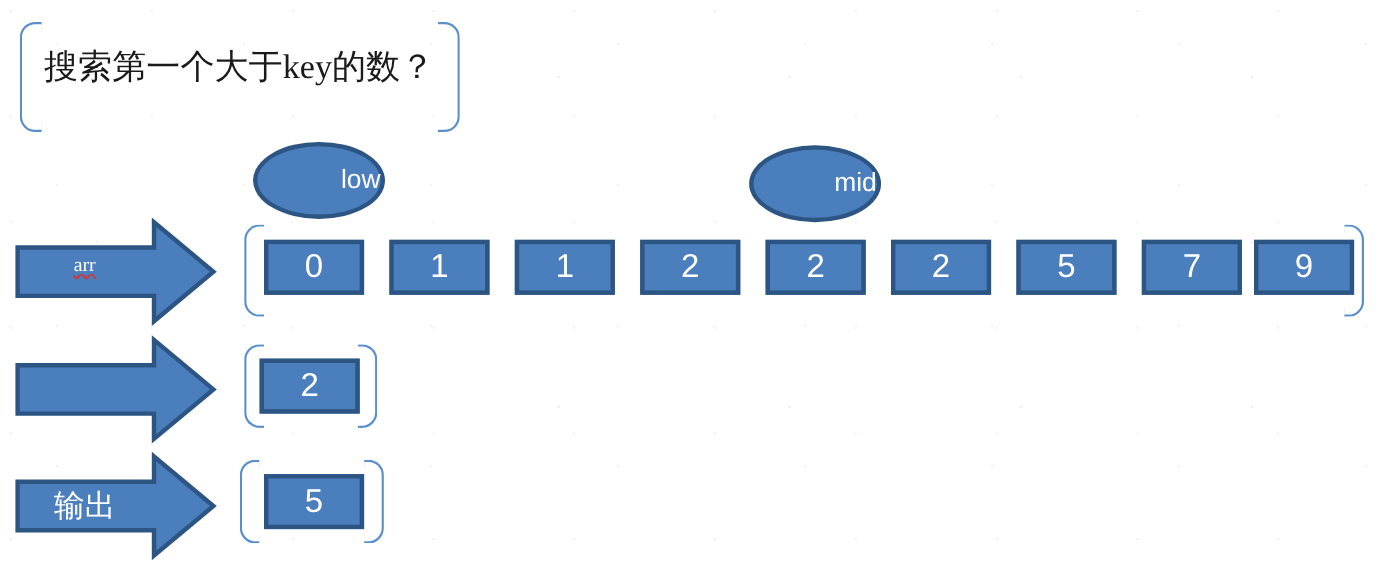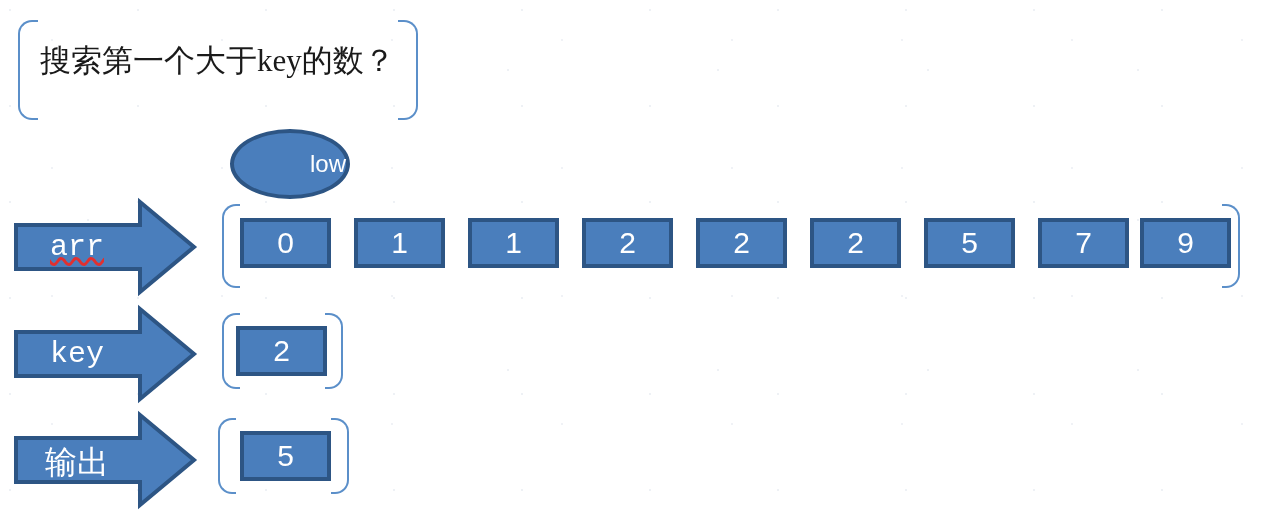--- a/index.html
+++ b/index.html
@@ -97,47 +97,50 @@
   .arrow-wrap {
     position: absolute;
   }
   .arrow-wrap svg { display: block; overflow: visible; }
   .arrow-label {
     position: absolute;
     left: 0;
     width: 100%;
     text-align: center;
     color: #ffffff;
-    font-size: 30px;
-    font-family: Liberation Mono, monospace;
+    font-size: 18px;
+    font-family: Liberation Serif, serif;
     pointer-events: none;
   }
   .arrow-label.cjk {
     font-family: "Liberation Serif", serif;
-    font-size: 32px;
+    font-size: 28px;
   }
   .spellcheck {
     text-decoration: underline wavy #e03030;
     text-decoration-skip-ink: none;
     text-underline-offset: 2px;
   }
 </style>
 </head>
 <body>
 
 <div id="canvas">
 
   <div id="bg-dots"></div>
 
   <div class="bracket bracket-left" style="left:18px; top:20px; width:20px; height:100px;"></div>
   <div class="bracket bracket-right" style="left:398px; top:20px; width:20px; height:100px;"></div>
   <div id="title-text">搜索第一个大于key的数？</div>
 
   <div class="ellipse" style="left:230px; top:129px; width:120px; height:70px;">
     <span>low</span>
+  </div>
+  <div class="ellipse" style="left:681px; top:132px; width:120px; height:70px;">
+    <span>mid</span>
   </div>
 
   <div class="arrow-wrap" style="left:14px; top:198px; width:182px; height:98px;">
     <svg width="182" height="98" viewBox="0 0 182 98">
       <path d="M2,27 L126,27 L126,4 L180,49 L126,94 L126,71 L2,71 Z" fill="#4a7ebc" stroke="#2d5584" stroke-width="4" stroke-linejoin="miter"></path>
     </svg>
     <div class="arrow-label" style="top:32px; width:126px;">
       <span class="spellcheck">arr</span>
     </div>
   </div>
@@ -170,23 +173,20 @@
     <span>7</span>
     </div>
   <div class="val-box" style="left:1140px; top:218px; width:91px; height:50px;">
     <span>9</span>
     </div>
 
   <div class="arrow-wrap" style="left:14px; top:305px; width:182px; height:98px;">
     <svg width="182" height="98" viewBox="0 0 182 98">
       <path d="M2,27 L126,27 L126,4 L180,49 L126,94 L126,71 L2,71 Z" fill="#4a7ebc" stroke="#2d5584" stroke-width="4" stroke-linejoin="miter"></path>
     </svg>
-    <div class="arrow-label" style="top:32px; width:126px;">
-      <span>key</span>
-    </div>
   </div>
 
   <div class="bracket bracket-left" style="left:222px; top:313px; width:18px; height:76px;"></div>
   <div class="bracket bracket-right" style="left:325px; top:313px; width:18px; height:76px;"></div>
 
   <div class="val-box" style="left:236px; top:326px; width:91px; height:50px;">
     <span>2</span>
     </div>
 
   <div class="arrow-wrap" style="left:14px; top:411px; width:182px; height:98px;">

